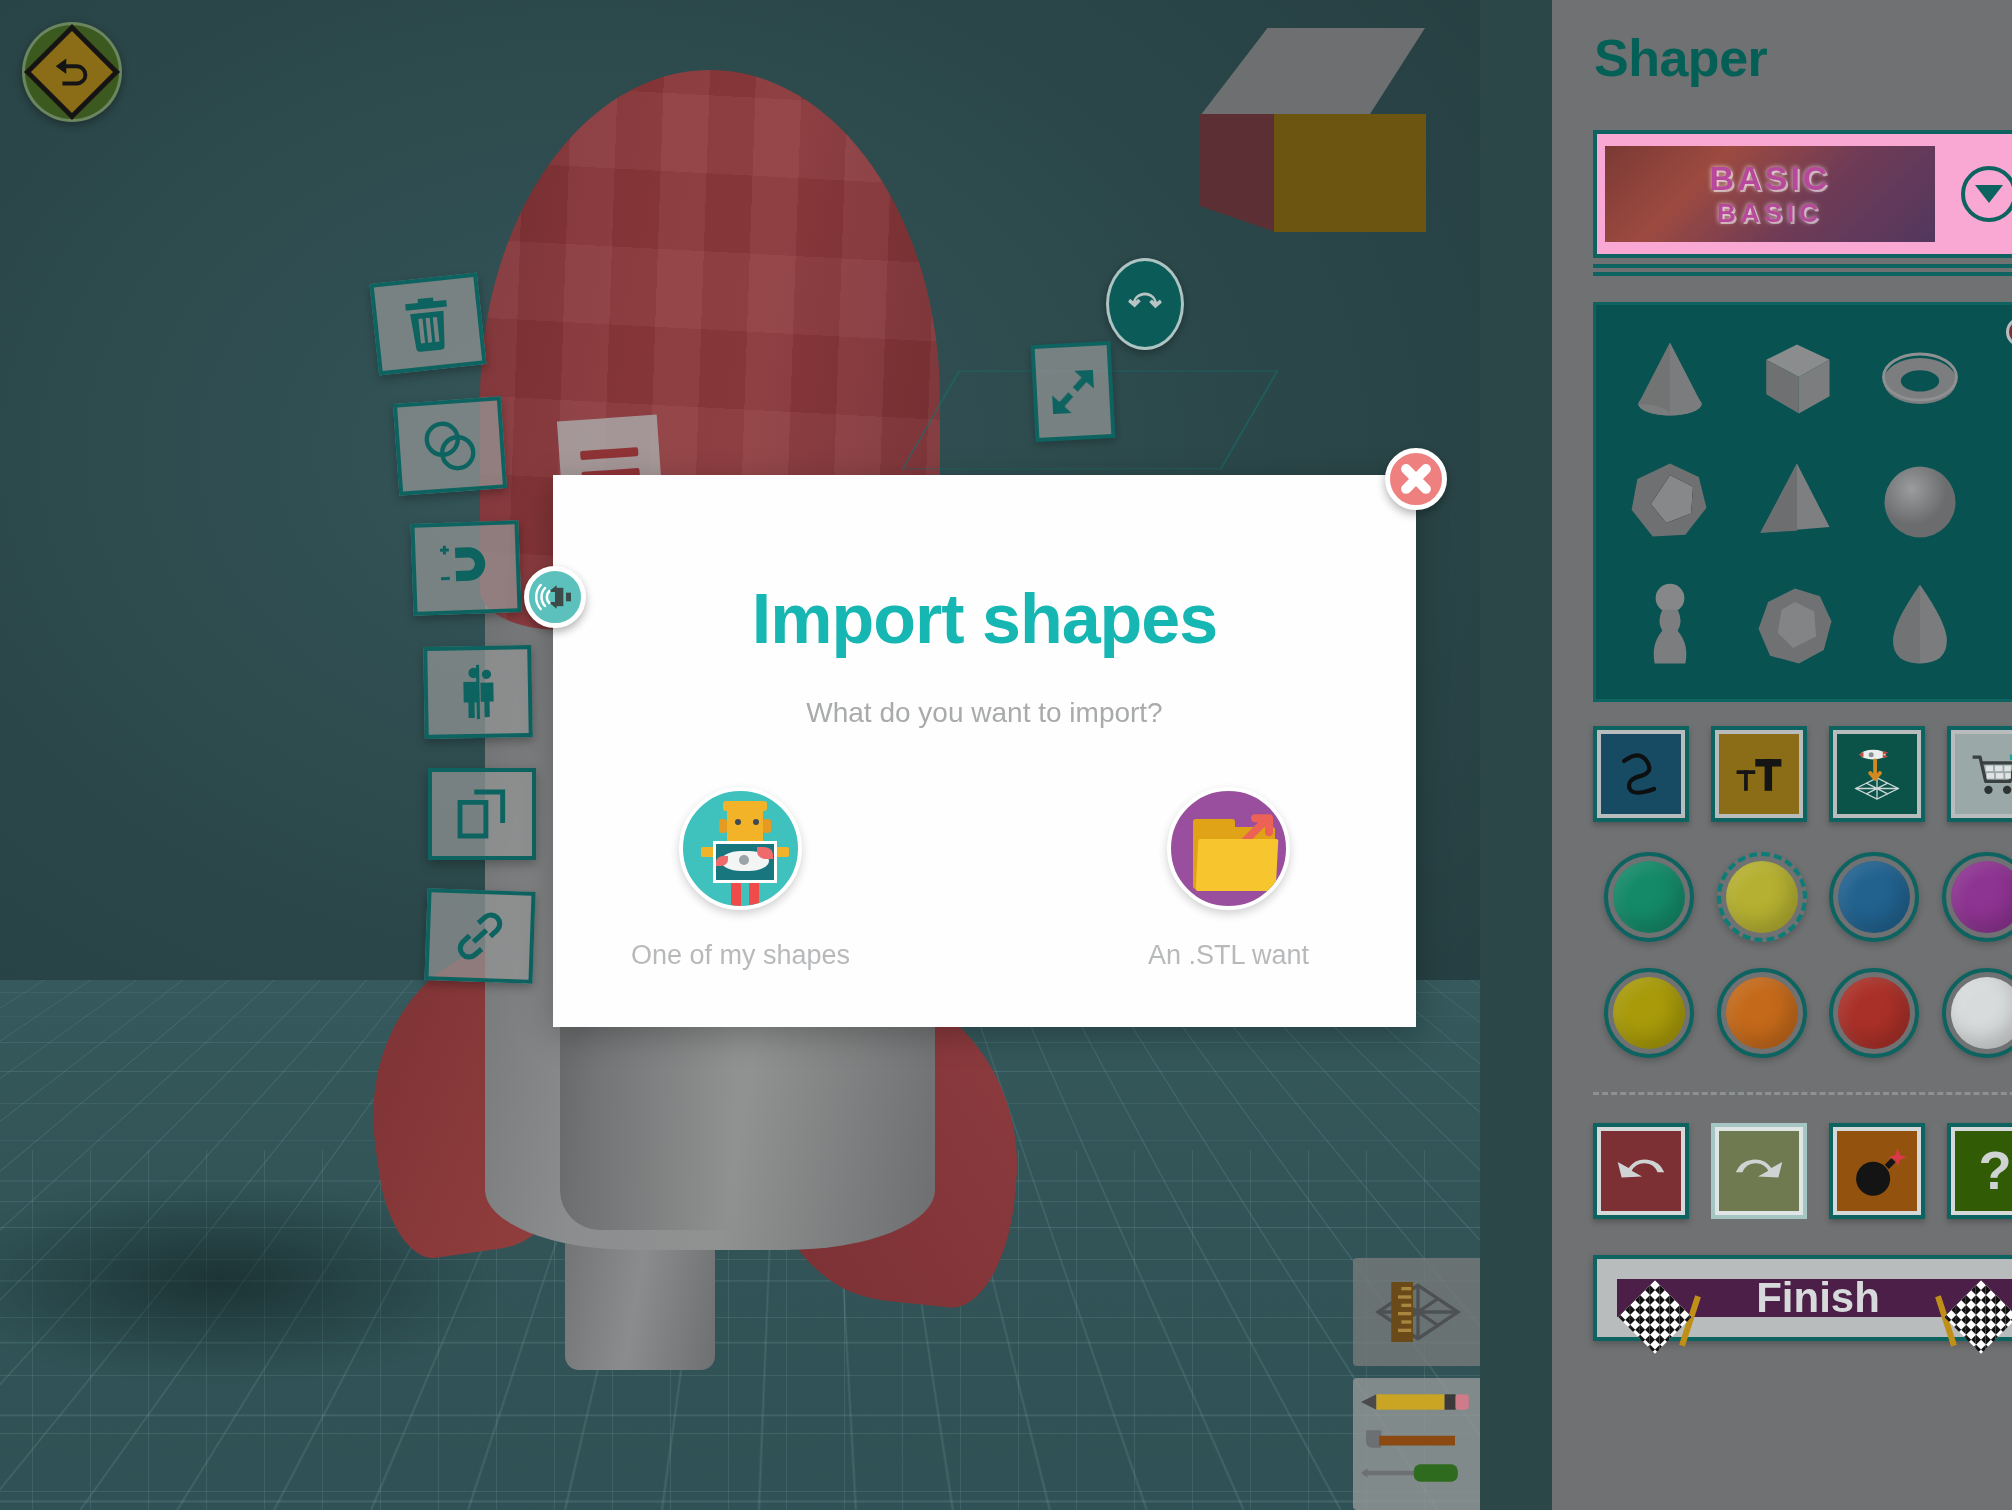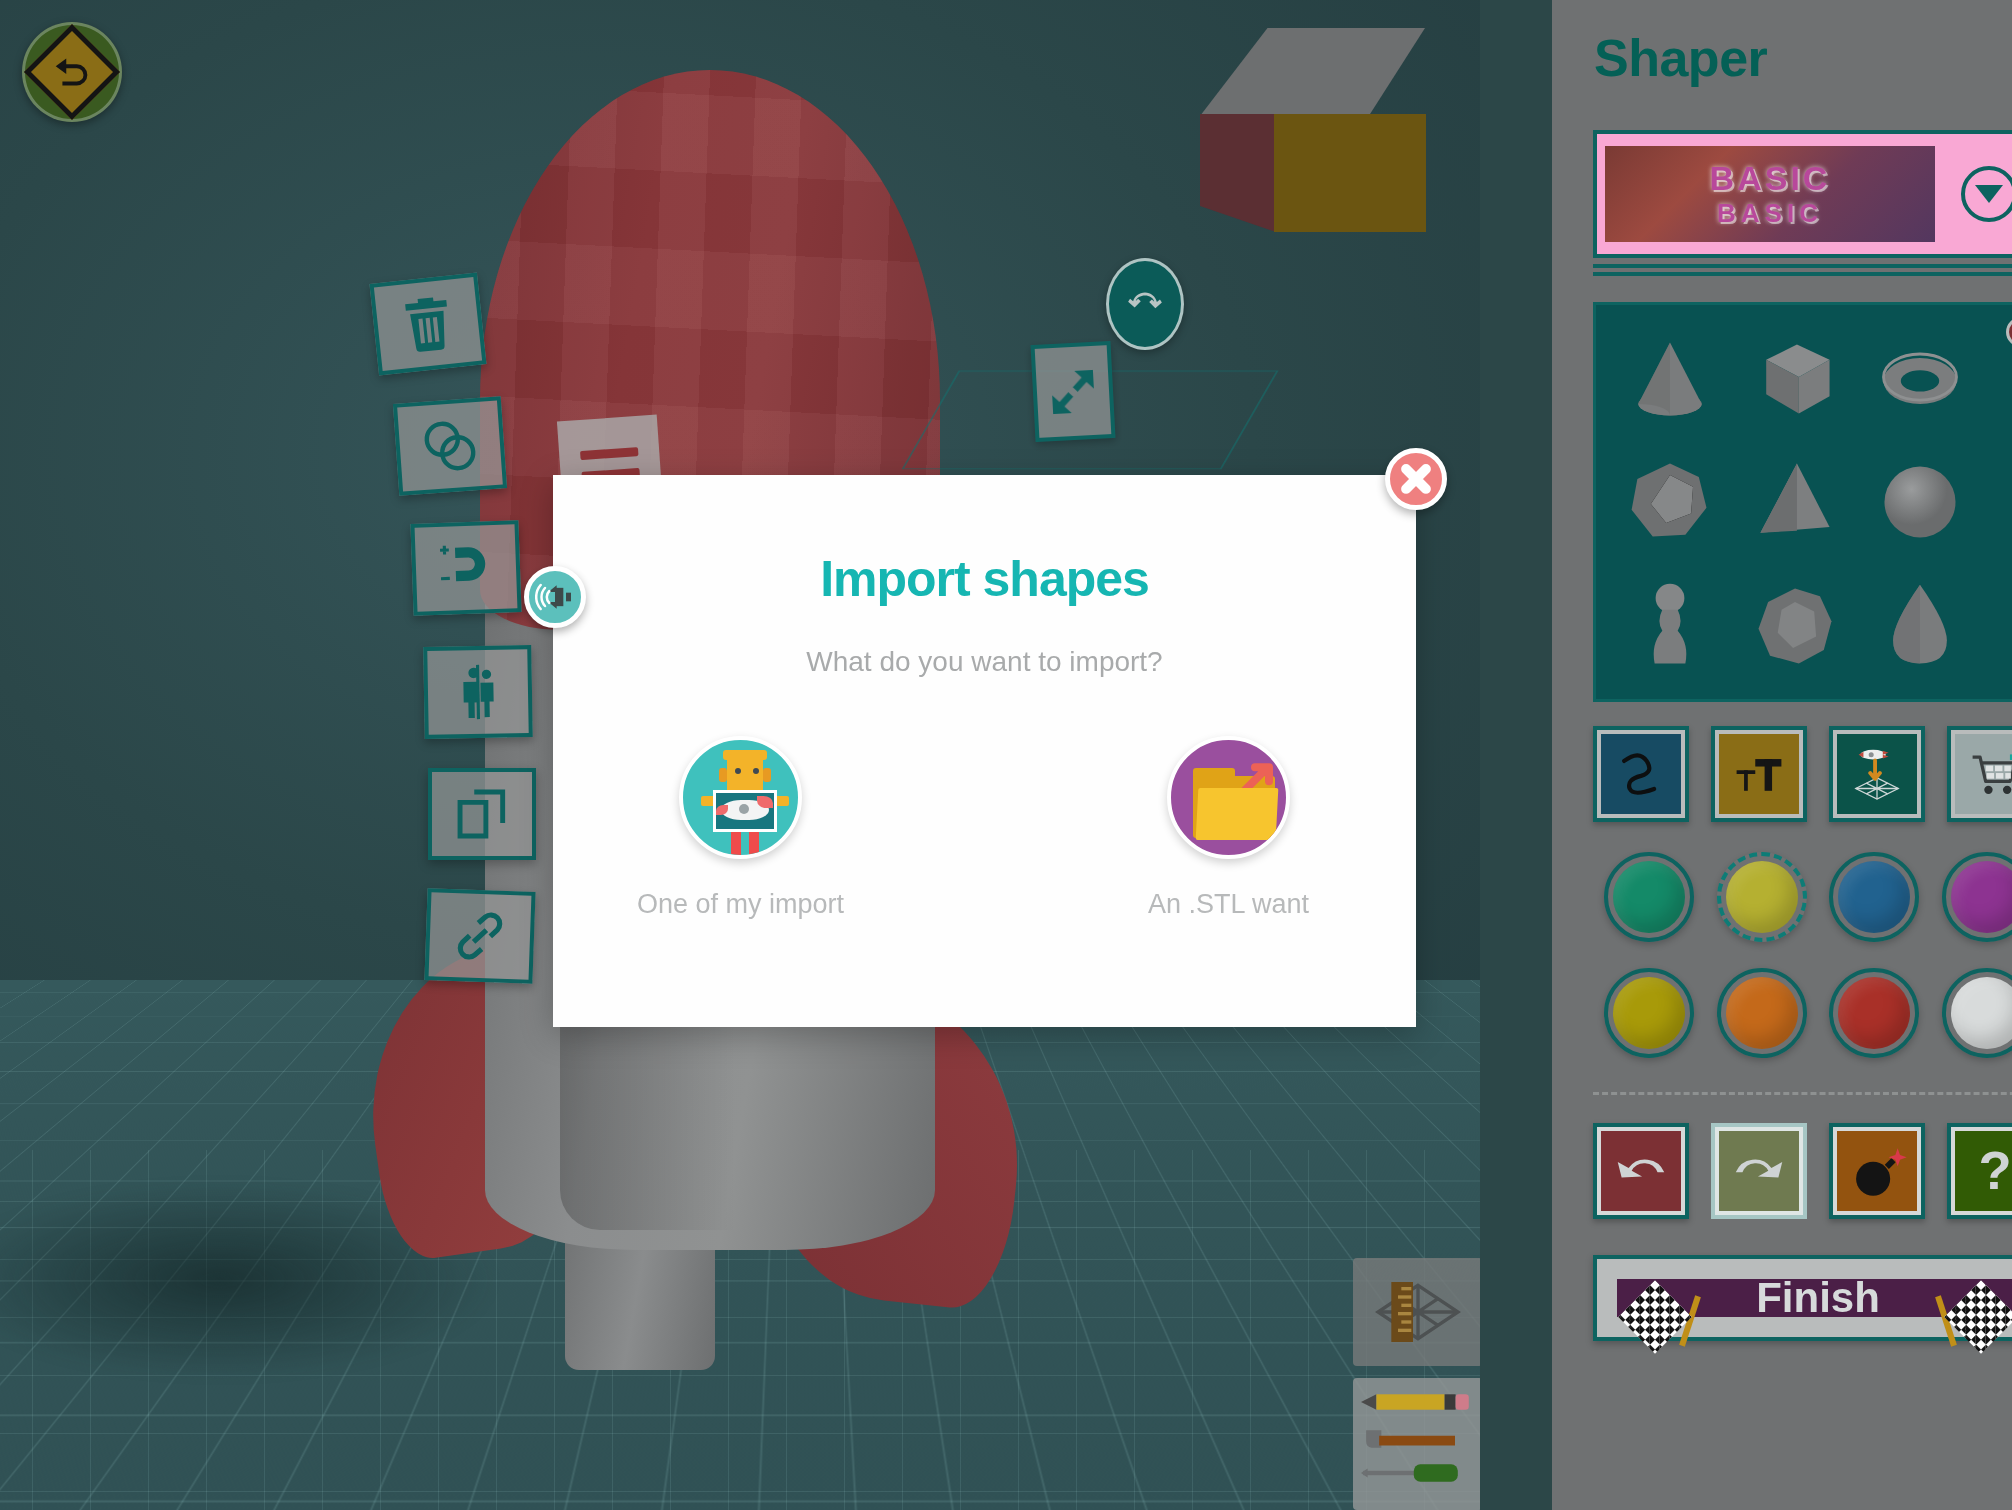--- a/index.html
+++ b/index.html
@@ -163,22 +163,22 @@
   }
   #sound-bubble svg{ width:40px; height:40px; }
 
   
   #modal{
     position:absolute; left:553px; top:475px; width:863px; height:552px;
     background:#fefefe; z-index:50;
     box-shadow:0 8px 30px rgba(0,0,0,.25);
   }
   #modal h1{
-    text-align:center; margin-top:75px;
-    font-size:50px; font-weight:bold; letter-spacing:-1px;
+    text-align:center; margin-top:104px;
+    font-size:70px; font-weight:bold; letter-spacing:-1px;
     color:#16b6b2;
   }
   #modal .subtitle{
     text-align:center; margin-top:38px;
     font-size:28px; color:#a8aaab; font-weight:normal;
   }
   #options{
     display:flex; justify-content:center; gap:258px; margin-top:58px;
   }
   .opt{ width:230px; text-align:center; cursor:pointer; }
@@ -548,21 +548,21 @@
             <div class="rb-earr"></div>
           <div class="rb-armL"></div>
             <div class="rb-armR"></div>
           <div class="rb-legL"></div>
             <div class="rb-legR"></div>
           <div class="rb-screen"></div>
           <div class="rb-ship"></div>
           <div class="rb-port"></div>
         </div>
       </div>
-      <div class="lbl">One of my import</div>
+      <div class="lbl">One of my shapes</div>
     </div>
 
     <div class="opt">
       <div class="circle stl">
         <div class="folder">
           <div class="fd-tab"></div>
           <div class="fd-back"></div>
           <svg class="fd-arrow" viewBox="0 0 24 24">
             <path d="M6 18 L17 7 M11 6.6 h7 v7" fill="none" stroke="#ec6256" stroke-width="4" stroke-linecap="round" stroke-linejoin="round"></path>
           </svg>

